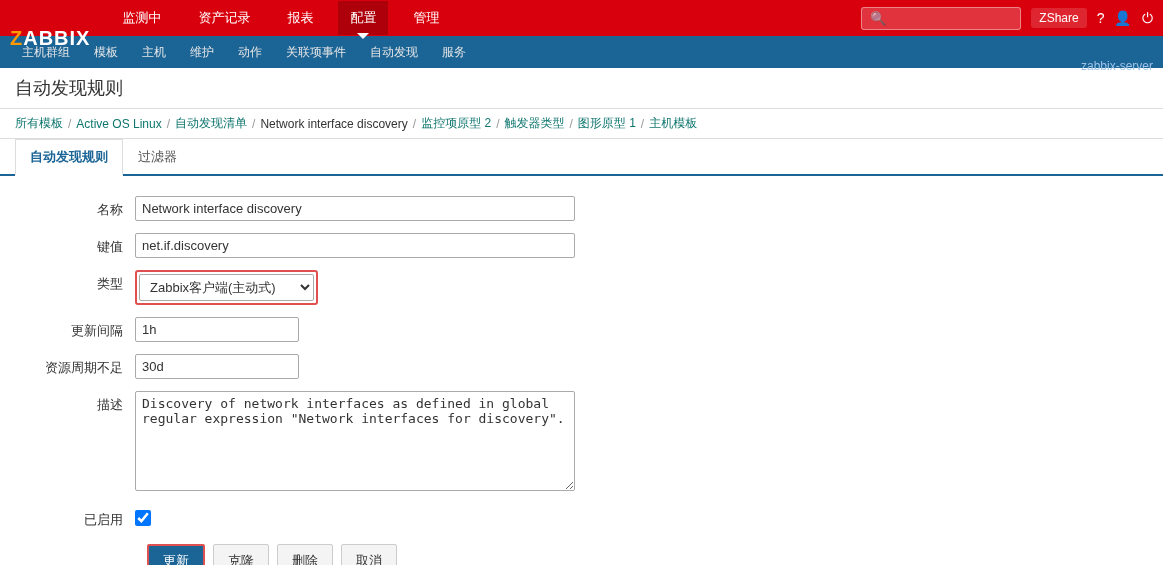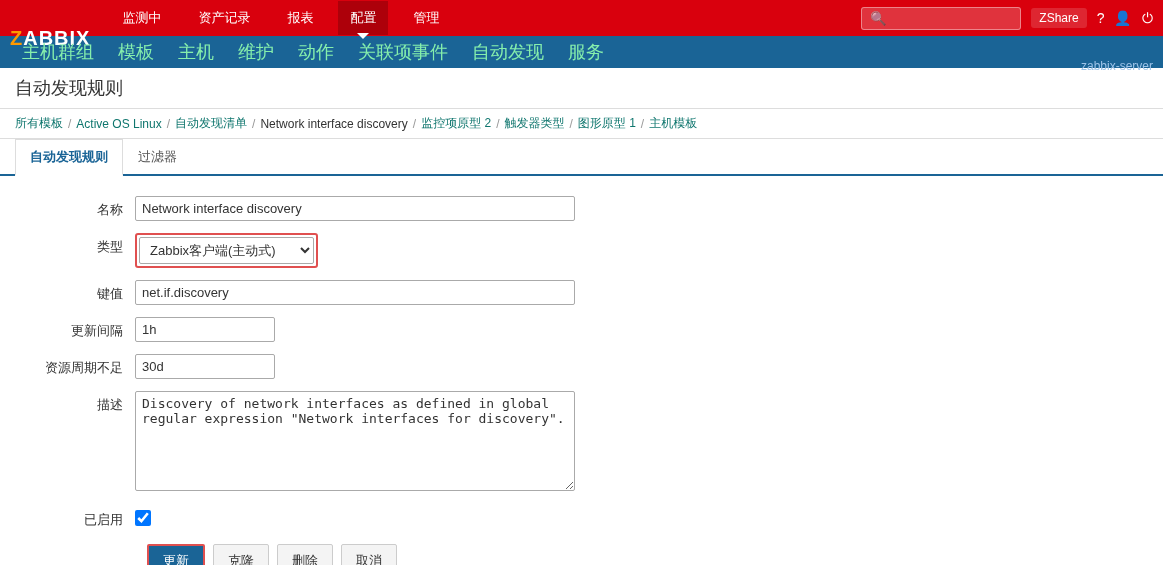--- a/index.html
+++ b/index.html
@@ -84,24 +84,24 @@
       align-items: center;
       padding: 0 10px;
       height: 32px;
       justify-content: space-between;
     }
     .second-nav-left {
       display: flex;
       gap: 0;
     }
     .second-nav-item {
-      color: #86efac;
+      color: #e5e5e5;
       padding: 18px 12px;
       cursor: pointer;
-      font-size: 18px;
+      font-size: 12px;
     }
     .second-nav-right {
       color: #9dc3e8;
       font-size: 12px;
       margin-top: 28px;
     }
 
     
     .page-title-bar {
       background: white;
@@ -184,21 +184,21 @@
     }
     .form-input {
       width: 440px;
       padding: 4px 6px;
       border: 1px solid #aaa;
       border-radius: 2px;
       font-size: 13px;
       color: #333;
     }
     .form-input-short {
-      width: 140px;
+      width: 164px;
     }
     .form-select-wrapper {
       display: inline-flex;
       align-items: center;
       border: 2px solid #e05050;
       padding: 2px;
       border-radius: 3px;
     }
     .form-select {
       padding: 4px 6px;
@@ -323,42 +323,42 @@
 <div class="content-area">
 
   <div class="form-row">
     <div class="form-label">名称</div>
     <div class="form-control-wrapper">
       <input class="form-input" type="text" value="Network interface discovery" style="">
     </div>
   </div>
 
   <div class="form-row">
+    <div class="form-label">键值</div>
+    <div class="form-control-wrapper">
+      <input class="form-input" type="text" value="net.if.discovery" style="">
+    </div>
+  </div>
+
+  <div class="form-row">
     <div class="form-label">类型</div>
     <div class="form-control-wrapper">
       <div class="form-select-wrapper">
         <select class="form-select">
           <option>Zabbix客户端(主动式)</option>
           <option>Zabbix客户端</option>
           <option>SNMP v1</option>
           <option>SNMP v2c</option>
           <option>SNMP v3</option>
         </select>
       </div>
     </div>
   </div>
 
   <div class="form-row">
-    <div class="form-label">键值</div>
-    <div class="form-control-wrapper">
-      <input class="form-input" type="text" value="net.if.discovery" style="">
-    </div>
-  </div>
-
-  <div class="form-row">
     <div class="form-label">更新间隔</div>
     <div class="form-control-wrapper">
       <input class="form-input form-input-short" type="text" value="1h" style="">
     </div>
   </div>
 
   <div class="form-row">
     <div class="form-label">资源周期不足</div>
     <div class="form-control-wrapper">
       <input class="form-input form-input-short" type="text" value="30d" style="">

